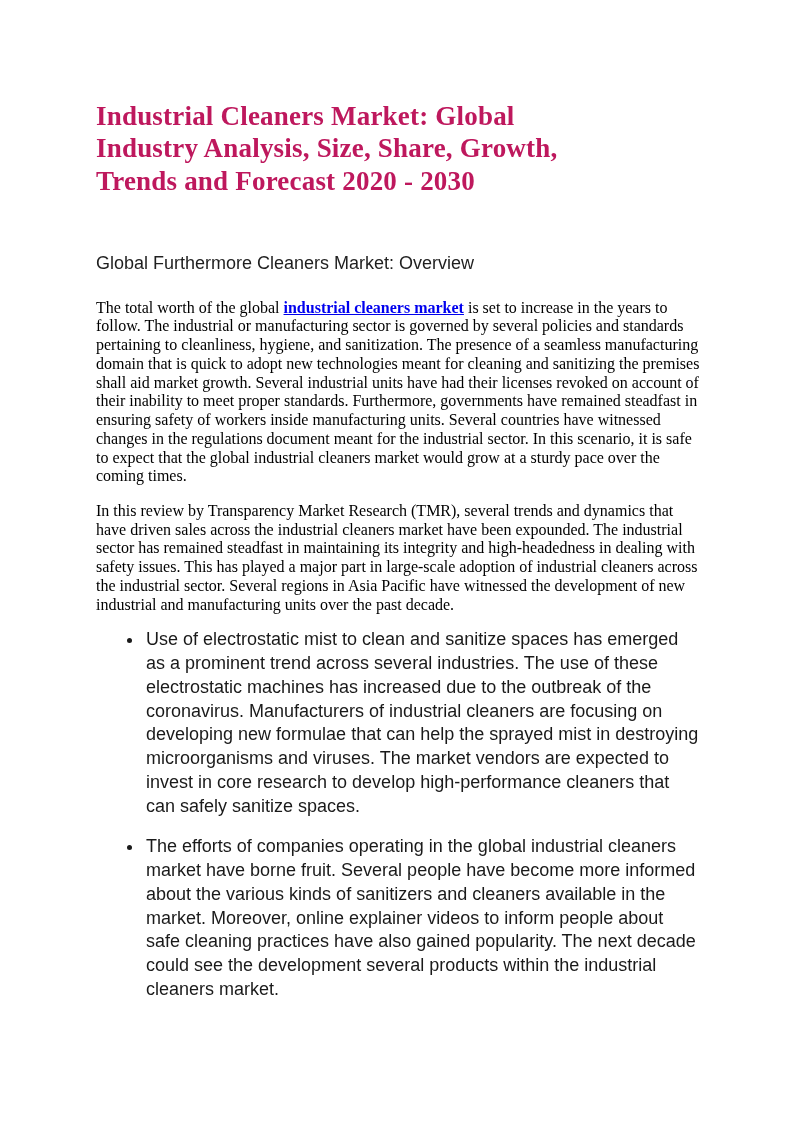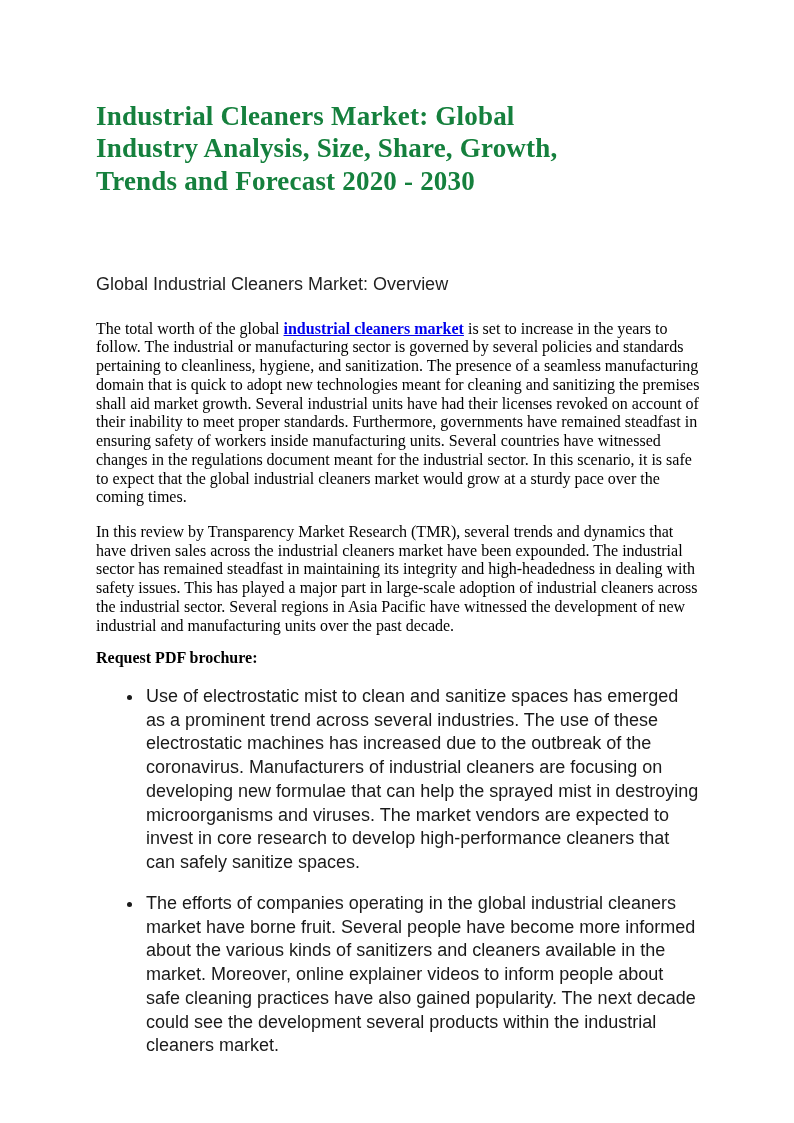--- a/index.html
+++ b/index.html
@@ -16,22 +16,22 @@
     height: 1123px;
     padding: 100px 94px 40px 96px;
     overflow: hidden;
     background: #ffffff;
   }
   .doc-title {
     font-family: "Liberation Serif", serif;
     font-size: 27px;
     font-weight: 700;
     line-height: 1.2;
-    color: #15803d;
-    margin: 0 0 77px 0;
+    color: #be185d;
+    margin: 0 0 56px 0;
     white-space: pre-line;
     letter-spacing: 0.2px;
   }
   .section-heading {
     font-family: "Liberation Sans", sans-serif;
     font-size: 18px;
     font-weight: 400;
     color: #1f1f1f;
     margin: 0 0 24px 0;
     line-height: 1.2;
@@ -78,27 +78,26 @@
 </style>
 </head>
 <body>
 
 <div class="page">
 
   <h1 class="doc-title">Industrial Cleaners Market: Global
 Industry Analysis, Size, Share, Growth,
 Trends and Forecast 2020 - 2030</h1>
 
-  <h2 class="section-heading">Global Industrial Cleaners Market: Overview</h2>
+  <h2 class="section-heading">Global Furthermore Cleaners Market: Overview</h2>
 
   <p class="body-para"><span>The total worth of the global </span><a class="doc-link">industrial cleaners market</a><span> is set to increase in the years to follow. The industrial or manufacturing sector is governed by several policies and standards pertaining to cleanliness, hygiene, and sanitization. The presence of a seamless manufacturing domain that is quick to adopt new technologies meant for cleaning and sanitizing the premises shall aid market growth. Several industrial units have had their licenses revoked on account of their inability to meet proper standards. Furthermore, governments have remained steadfast in ensuring safety of workers inside manufacturing units. Several countries have witnessed changes in the regulations document meant for the industrial sector. In this scenario, it is safe to expect that the global industrial cleaners market would grow at a sturdy pace over the coming times.</span></p>
 
   <p class="body-para spacer-para2">In this review by Transparency Market Research (TMR), several trends and dynamics that have driven sales across the industrial cleaners market have been expounded. The industrial sector has remained steadfast in maintaining its integrity and high-headedness in dealing with safety issues. This has played a major part in large-scale adoption of industrial cleaners across the industrial sector. Several regions in Asia Pacific have witnessed the development of new industrial and manufacturing units over the past decade.</p>
 
-  <p class="body-para bold-label">Request PDF brochure:</p>
 
 
 
   <ul class="dev-list">
     <li>Use of electrostatic mist to clean and sanitize spaces has emerged as a prominent trend across several industries. The use of these electrostatic machines has increased due to the outbreak of the coronavirus. Manufacturers of industrial cleaners are focusing on developing new formulae that can help the sprayed mist in destroying microorganisms and viruses. The market vendors are expected to invest in core research to develop high-performance cleaners that can safely sanitize spaces.</li>
     <li>The efforts of companies operating in the global industrial cleaners market have borne fruit. Several people have become more informed about the various kinds of sanitizers and cleaners available in the market. Moreover, online explainer videos to inform people about safe cleaning practices have also gained popularity. The next decade could see the development several products within the industrial cleaners market.</li>
   </ul>
 
 </div>
 

